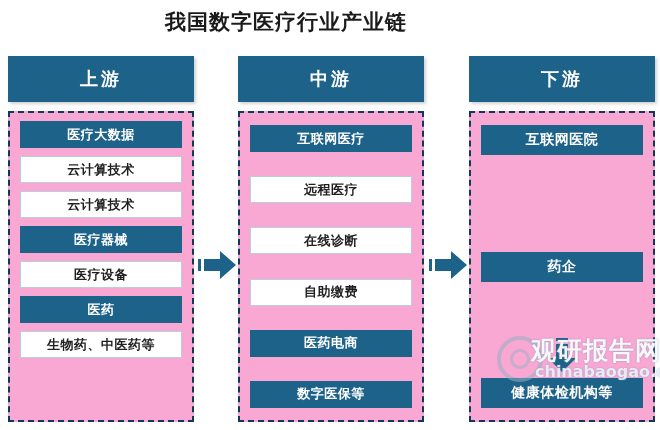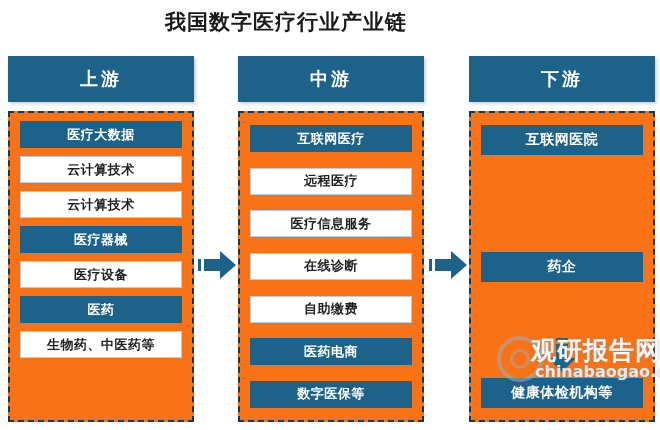--- a/index.html
+++ b/index.html
@@ -70,21 +70,21 @@
     position: absolute;
     left: 0;
     top: 55px;
     width: 186px;
     height: 311px;
     border: 2px dashed #10385a;
     box-sizing: border-box;
     padding: 8px 10px;
     display: flex;
     flex-direction: column;
-    background: #f97316;
+    background: #f9a8d4;
   }
   .col-body.spread {
     justify-content: space-between;
     padding-top: 12px;
     padding-bottom: 12px;
   }
 
   .node {
     box-sizing: border-box;
     height: 27px;
@@ -213,21 +213,20 @@
     </div>
   </div>
 
   <div class="column col-1">
     <div class="col-header">
       <span class="col-header-label">中游</span>
     </div>
     <div class="col-body spread">
       <div class="node filled">互联网医疗</div>
       <div class="node outlined">远程医疗</div>
-      <div class="node outlined">医疗信息服务</div>
       <div class="node outlined">在线诊断</div>
       <div class="node outlined">自助缴费</div>
       <div class="node filled">医药电商</div>
       <div class="node filled">数字医保等</div>
     </div>
   </div>
 
   <div class="column col-2">
     <div class="col-header">
       <span class="col-header-label">下游</span>

